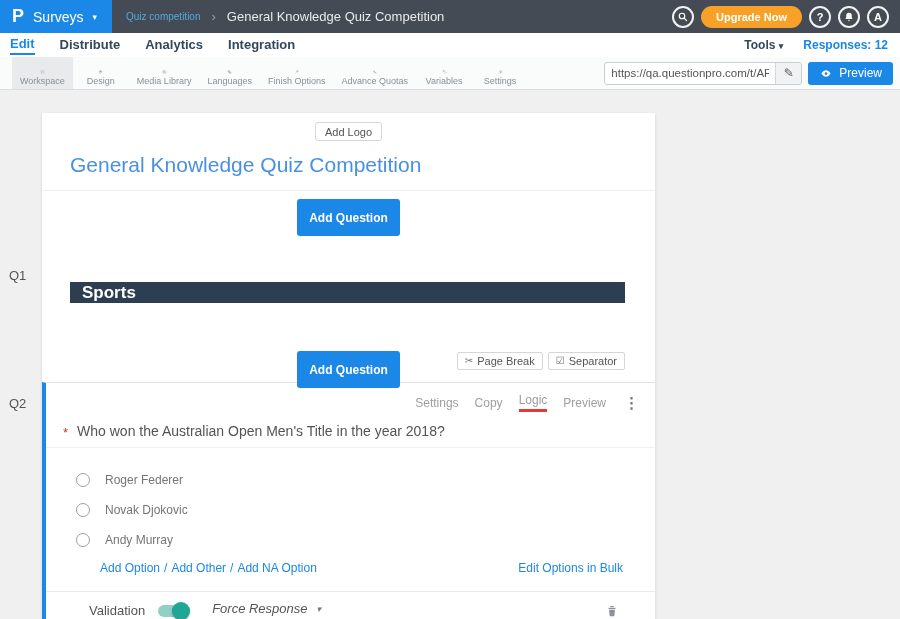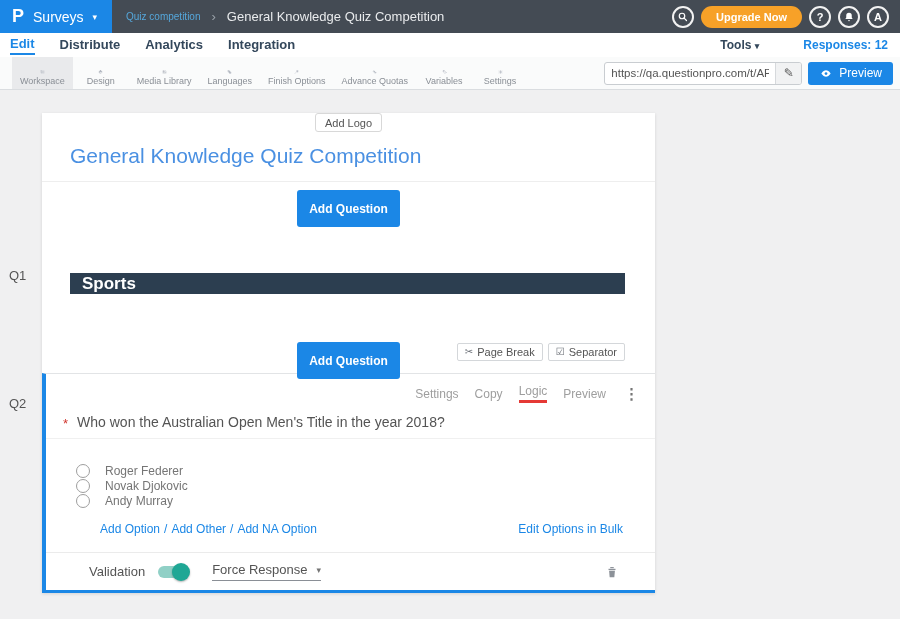--- a/index.html
+++ b/index.html
@@ -23,21 +23,21 @@
     font-size: 11px; font-weight: 700; cursor: pointer; background: transparent; }
   .hicon svg { width: 12px; height: 12px; }
   .upgrade { background: #F7A128; color: #fff; font-size: 11px; font-weight: 700;
     padding: 5px 15px; border-radius: 12px; border: none; font-family: inherit; cursor: pointer; }
 
   
   .nav { height: 24px; background: #fff; display: flex; align-items: center; padding: 0 10px; }
   .tab { font-size: 13px; font-weight: 700; color: #33475B; margin-right: 25px;
     padding-bottom: 2px; cursor: pointer; }
   .tab.active { color: #1B87E6; border-bottom: 2px solid #1B87E6; }
-  .nav-right { margin-left: auto; display: flex; align-items: center; gap: 44px; padding-right: 2px; }
+  .nav-right { margin-left: auto; display: flex; align-items: center; gap: 20px; padding-right: 2px; }
   .tools { color: #33475B; font-size: 12px; font-weight: 700; cursor: pointer; }
   .tools .tcaret { font-size: 9px; }
   .responses { color: #1B87E6; font-size: 12px; font-weight: 700; cursor: pointer; }
 
   
   .toolbar { height: 33px; background: #FAFBFB; border-bottom: 1px solid #DADDE0;
     display: flex; align-items: stretch; padding-left: 12px; }
   .tool { display: flex; flex-direction: column; align-items: center; justify-content: center;
     padding: 13px 8px 3px; min-width: 56px; cursor: pointer; }
   .tool.selected { background: #E9EAEC; }
@@ -58,21 +58,21 @@
   .preview-btn svg { width: 14px; height: 11px; }
 
   
   .content { position: relative; height: 529px; background: #F0F0F1; }
   .qlabel { position: absolute; left: 9px; color: #545454; font-size: 13px; }
   .qlabel.q1 { top: 178px; }
   .qlabel.q2 { top: 306px; }
   .card { position: absolute; left: 42px; top: 23px; width: 613px; background: #FFF;
     box-shadow: 0 1px 3px rgba(0,0,0,0.12); }
 
-  .sec-logo { display: flex; justify-content: center; }
+  .sec-logo { padding-top: 9px; display: flex; justify-content: center; }
   .add-logo { background: #fff; border: 1px solid #D8D8D8; border-radius: 3px; font-size: 11px;
     color: #545454; padding: 4px 9px; font-family: inherit; cursor: pointer; height: 19px;
     line-height: 10px; }
   .survey-title { margin: 12px 28px 13px; color: #4A90E2; font-size: 21px; font-weight: 400;
     cursor: text; }
   .divider { border-top: 1px solid #EEEEEE; }
   .sec-addq { padding-top: 8px; display: flex; justify-content: center; }
   .add-q-btn { background: #1B87E6; color: #fff; border: none; border-radius: 3px;
     font-size: 12px; font-weight: 700; padding: 0 12px; height: 37px; font-family: inherit;
     cursor: pointer; }
@@ -95,39 +95,39 @@
     padding: 12px 16px 0 0; height: 27px; }
   .q2-action { font-size: 12px; color: #9E9E9E; cursor: pointer; }
   .q2-action.logic { border-bottom: 3px solid #E53935; padding-bottom: 2px; }
   .q2-menu { color: #757575; font-size: 15px; font-weight: 700; margin-left: 2px; cursor: pointer; }
   .q2-question { display: flex; align-items: flex-start; gap: 9px; margin: 13px 20px 0 17px;
     height: 18px; }
   .req { color: #D0342C; font-size: 13px; margin-top: 2px; }
   .q-text { color: #545454; font-size: 14px; cursor: text; }
   .q2-divider { border-top: 1px solid #F0F0F0; margin-top: 6px; }
   .options { margin-left: 30px; }
-  .option { display: flex; align-items: center; gap: 15px; height: 15px; }
+  .option { display: flex; align-items: center; gap: 15px; height: 15px; margin-top: 15px; }
   .option.first { margin-top: 24px; }
   .radio { width: 14px; height: 14px; border: 1px solid #9E9E9E; border-radius: 50%;
     background: #fff; cursor: pointer; flex: none; }
   .option-label { font-size: 12px; color: #757575; cursor: text; }
   .links-row { display: flex; align-items: center; margin: 13px 32px 0 54px; height: 15px; }
   .link { color: #1B87E6; font-size: 12px; cursor: pointer; }
   .link-sep { color: #1B87E6; font-size: 12px; margin: 0 4px; }
   .bulk { margin-left: auto; color: #1B87E6; font-size: 12px; cursor: pointer; }
   .q2-bottom-divider { border-top: 1px solid #EBEBEB; margin-top: 16px; }
   .validation-row { display: flex; align-items: center; height: 37px; padding-left: 43px;
     position: relative; }
   .validation-label { font-size: 13px; color: #545454; }
   .toggle { position: relative; width: 30px; height: 12px; background: #90D0C6;
     border-radius: 7px; margin-left: 13px; cursor: pointer; }
   .toggle-knob { position: absolute; right: -2px; top: -3px; width: 18px; height: 18px;
     background: #1FA795; border-radius: 50%; box-shadow: 0 1px 2px rgba(0,0,0,0.3); }
   .force { margin-left: 24px; display: flex; align-items: center; gap: 9px;
-    border-bottom: 1px solid #8A8F96; padding-bottom: 3px; cursor: pointer; }
+    border-bottom: 1px solid #8A8F96; padding-bottom: 3px; cursor: pointer; font-style: italic; }
   .force-label { font-size: 13px; color: #545454; }
   .force-caret { font-size: 9px; color: #757575; }
   .trash { position: absolute; right: 36px; top: 50%; transform: translateY(-50%);
     cursor: pointer; width: 14px; height: 16px; }
 </style>
 </head>
 <body>
 
 <div class="header">
   <div class="logo-block">

